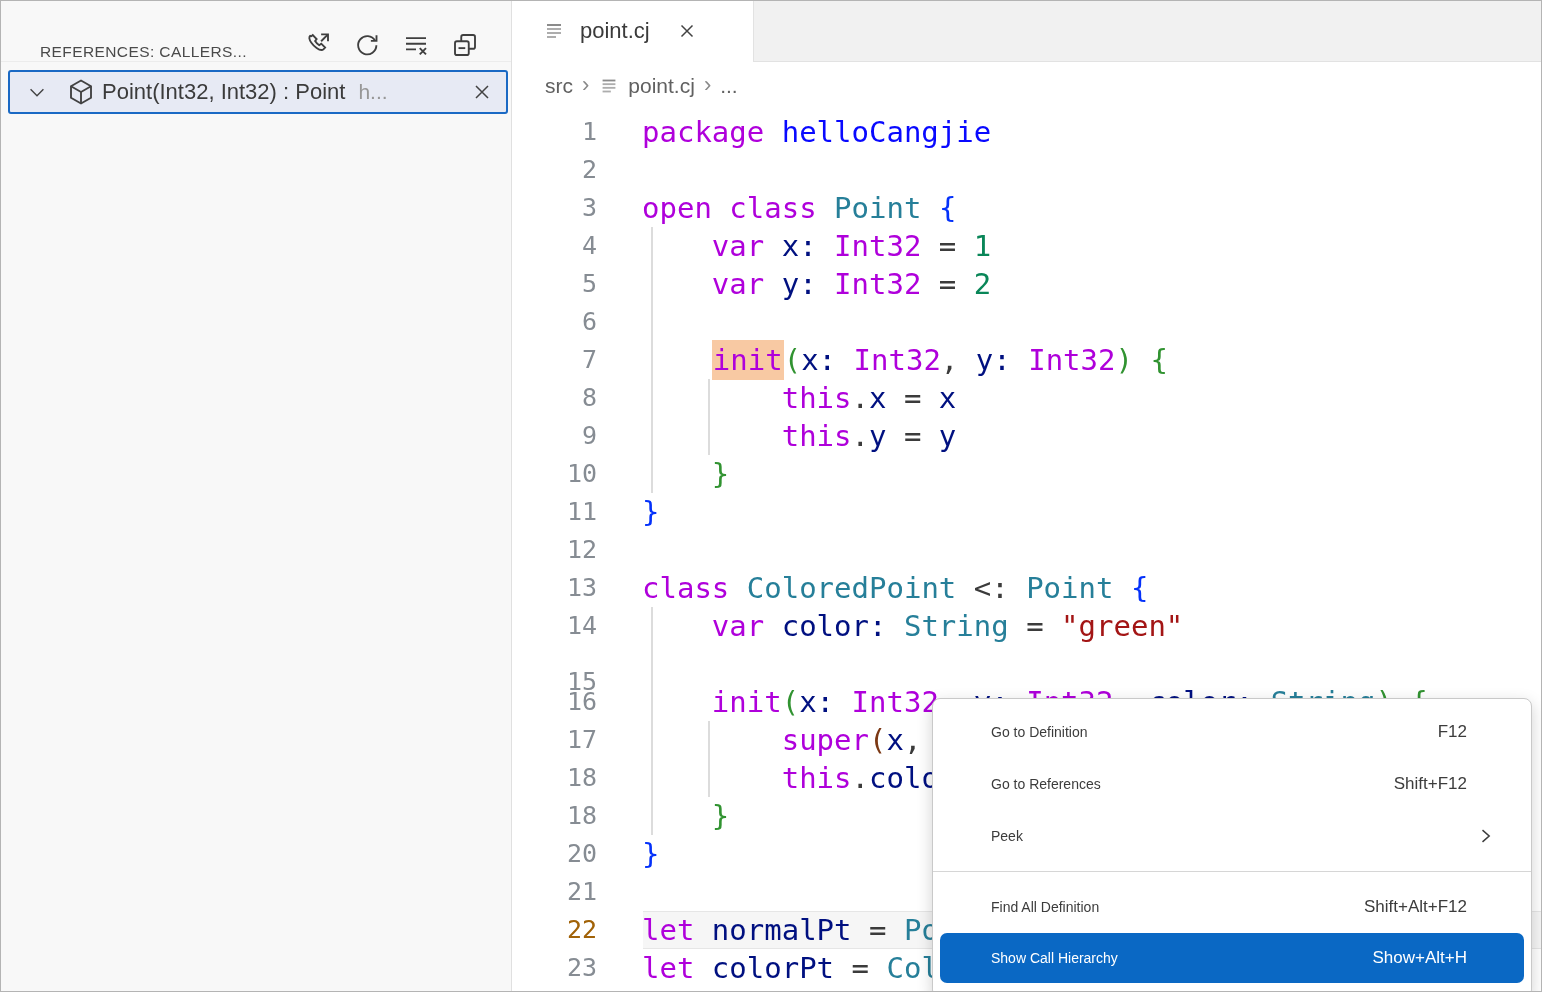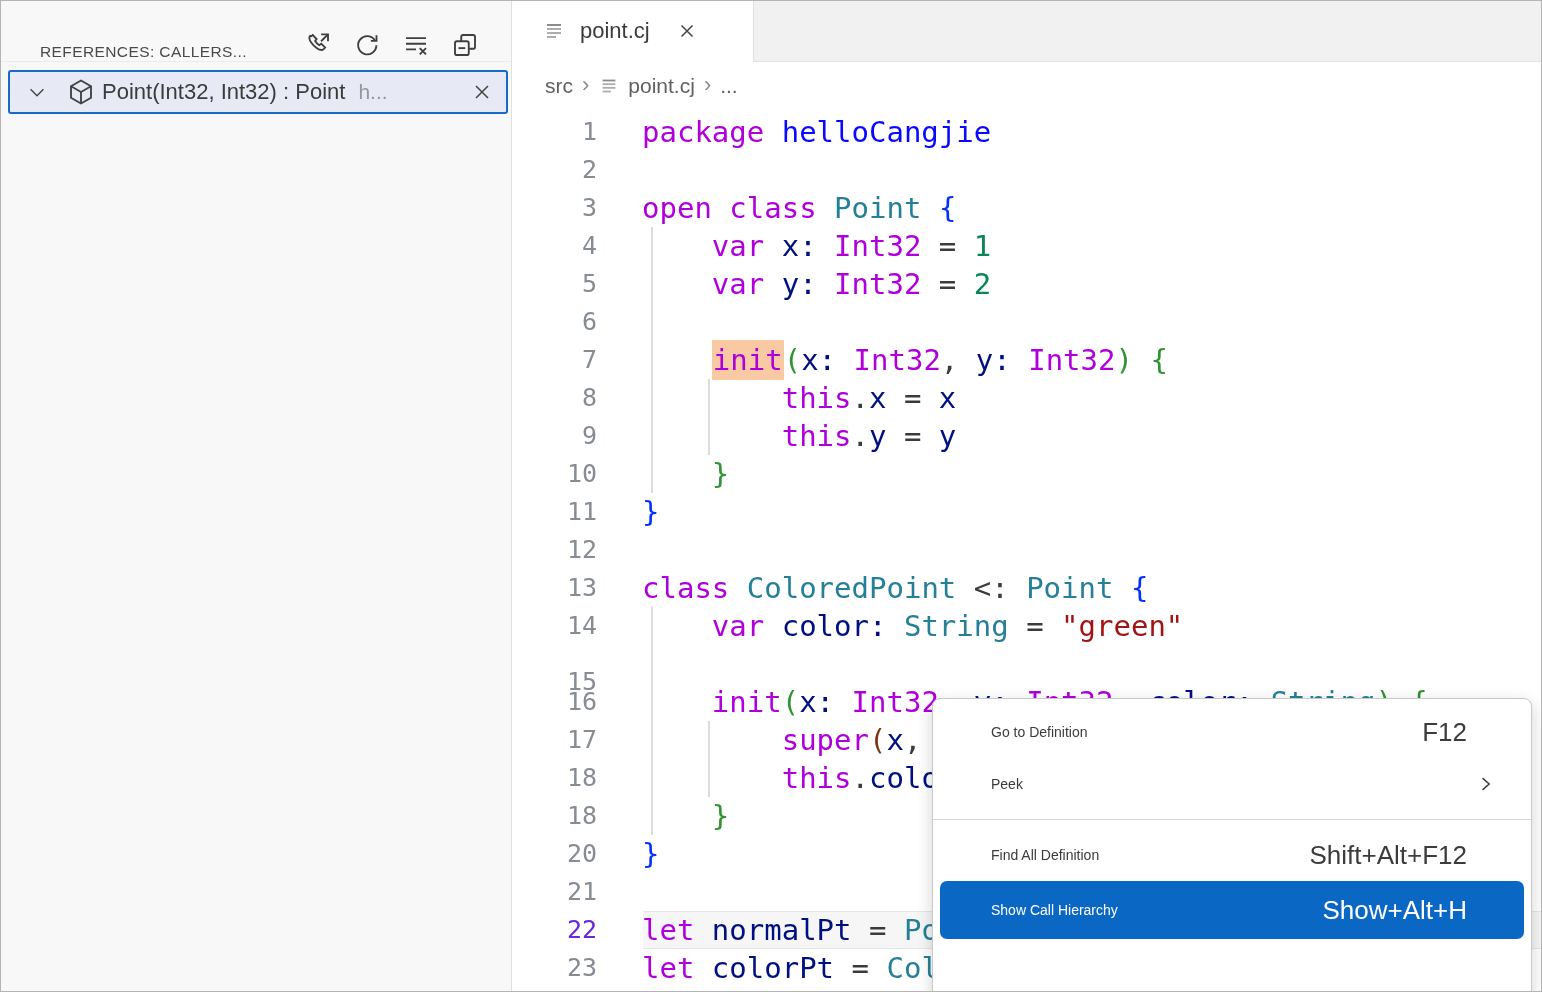--- a/index.html
+++ b/index.html
@@ -53,21 +53,21 @@
   .crumb { font-size:21px; color:#616161; }
   .crumb-sep { font-size:22px; color:#8a8a8a; margin:0 9px; transform:translateY(-1px); }
   .crumb-icon { margin-right:8px; }
 
   .code { position:absolute; left:0; top:110px; width:1030px; height:882px; }
   .cl { position:absolute; left:0; height:38px; width:1030px; }
   .ln {
     position:absolute; left:0; width:85px; text-align:right;
     font-family:"DejaVu Sans Mono", monospace; font-size:25px; line-height:38px; color:#868c93;
   }
-  .cl.active .ln { color:#6d28d9; }
+  .cl.active .ln { color:#a16207; }
   .lt {
     position:absolute; left:130px; white-space:pre;
     font-family:"DejaVu Sans Mono", monospace; font-size:29px; line-height:38px; color:#3b3b3b;
   }
   .t-k  { color:var(--c-k); }
   .t-khl{ color:var(--c-k); background:var(--c-hl); padding:3px 1px; }
   .t-t  { color:var(--c-t); }
   .t-v  { color:var(--c-v); }
   .t-n  { color:var(--c-n); }
   .t-s  { color:var(--c-s); }
@@ -88,24 +88,24 @@
   .menu {
     position:absolute; left:932px; top:698px; width:600px; height:300px; z-index:10;
     background:#ffffff; border:1px solid #c9c9c9; border-radius:8px;
     box-shadow:0 5px 16px rgba(0,0,0,.18); padding-top:7px;
   }
   .mi {
     height:52px; display:flex; align-items:center;
     padding:0 64px 0 58px; position:relative; cursor:pointer;
   }
   .mi-label { font-size:14px; color:#3c3c3c; flex:1; }
-  .mi-short { font-size:26px; color:#3c3c3c; }
+  .mi-short { font-size:17px; color:#3c3c3c; }
   .mi .sub-chevron { position:absolute; right:36px; top:50%; transform:translateY(-50%); stroke:#3c3c3c; fill:none; stroke-width:1.8; }
   .mi.hi {
-    margin:0 7px; height:58px; border-radius:7px;
+    margin:0 7px; height:50px; border-radius:7px;
     background:var(--menu-hi); padding:0 57px 0 51px;gap:18px;
   }
   .mi.hi .mi-label, .mi.hi .mi-short { color:#ffffff; }
   .msep { height:1px; background:#d6d6d6; margin:9px 0; }
 </style>
 </head>
 <body>
 
 <div id="frame"></div>
 
@@ -293,20 +293,24 @@
       </div>
   </div>
 </div>
 
 <div class="menu" id="context-menu">
     <div class="mi">
       <span class="mi-label">Go to Definition</span>
       <span class="mi-short">F12</span>
     </div>
     <div class="mi">
+      <span class="mi-label">Go to References</span>
+      <span class="mi-short">Shift+F12</span>
+    </div>
+    <div class="mi">
       <span class="mi-label">Peek</span>
       <svg class="sub-chevron" width="20" height="20" viewBox="0 0 24 24">
         <path d="M9 5l8 7-8 7"></path>
       </svg>
     </div>
     <div class="msep"></div>
     <div class="mi">
       <span class="mi-label">Find All Definition</span>
       <span class="mi-short">Shift+Alt+F12</span>
     </div>

